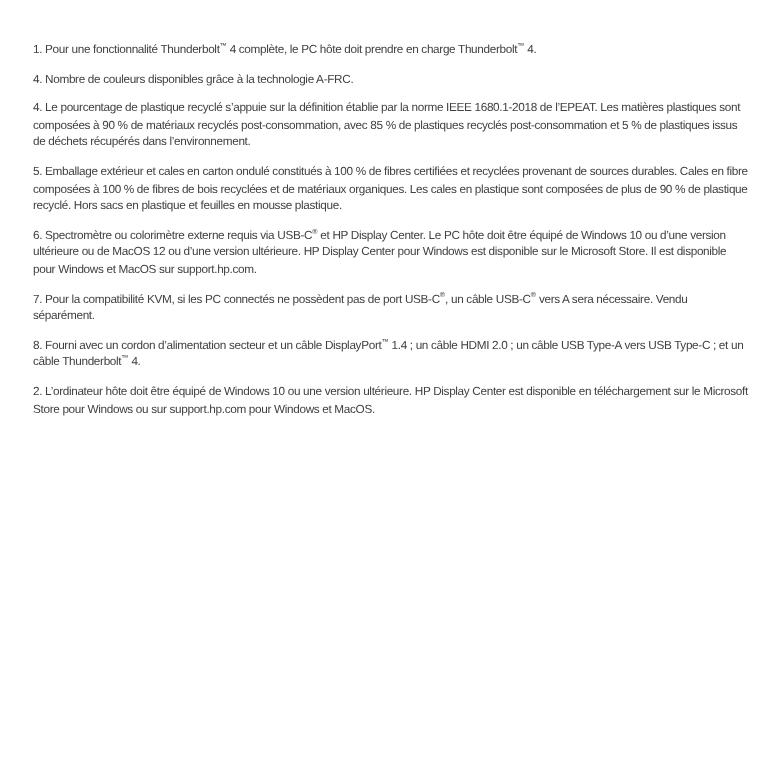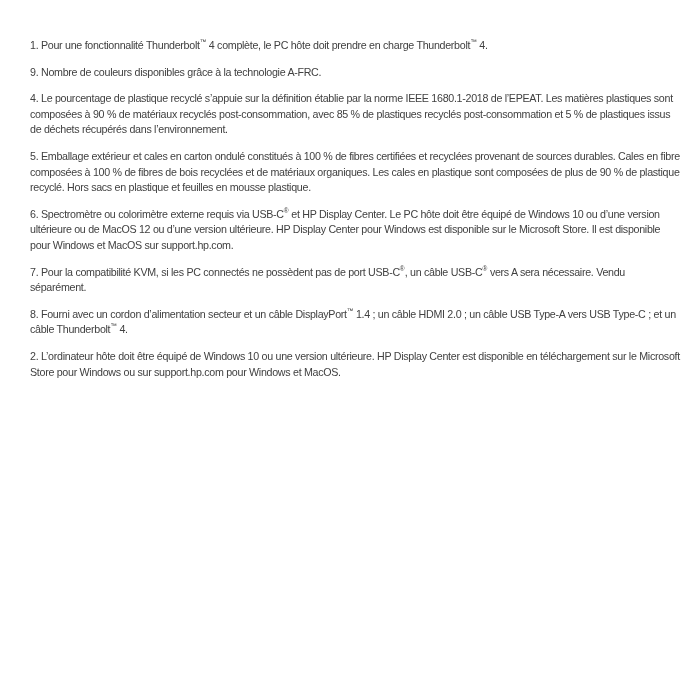--- a/index.html
+++ b/index.html
@@ -33,20 +33,20 @@
     line-height: 0;
     letter-spacing: 0;
     vertical-align: super;
   }
 </style>
 </head>
 <body>
 
 <div class="footnotes">
   <p>1. Pour une fonctionnalité Thunderbolt<sup>™</sup> 4 complète, le PC hôte doit prendre en charge Thunderbolt<sup>™</sup> 4.</p>
-  <p>9. Nombre de couleurs disponibles grâce à la technologie A-FRC.</p>
+  <p>4. Nombre de couleurs disponibles grâce à la technologie A-FRC.</p>
   <p>4. Le pourcentage de plastique recyclé s’appuie sur la définition établie par la norme IEEE 1680.1-2018 de l’EPEAT. Les matières plastiques sont composées à 90 % de matériaux recyclés post-consommation, avec 85 % de plastiques recyclés post-consommation et 5 % de plastiques issus de déchets récupérés dans l’environnement.</p>
   <p>5. Emballage extérieur et cales en carton ondulé constitués à 100 % de fibres certifiées et recyclées provenant de sources durables. Cales en fibre composées à 100 % de fibres de bois recyclées et de matériaux organiques. Les cales en plastique sont composées de plus de 90 % de plastique recyclé. Hors sacs en plastique et feuilles en mousse plastique.</p>
   <p>6. Spectromètre ou colorimètre externe requis via USB-C<sup>®</sup> et HP Display Center. Le PC hôte doit être équipé de Windows 10 ou d’une version ultérieure ou de MacOS 12 ou d’une version ultérieure. HP Display Center pour Windows est disponible sur le Microsoft Store. Il est disponible pour Windows et MacOS sur support.hp.com.</p>
   <p>7. Pour la compatibilité KVM, si les PC connectés ne possèdent pas de port USB-C<sup>®</sup>, un câble USB-C<sup>®</sup> vers A sera nécessaire. Vendu séparément.</p>
   <p>8. Fourni avec un cordon d’alimentation secteur et un câble DisplayPort<sup>™</sup> 1.4 ; un câble HDMI 2.0 ; un câble USB Type-A vers USB Type-C ; et un câble Thunderbolt<sup>™</sup> 4.</p>
   <p>2. L’ordinateur hôte doit être équipé de Windows 10 ou une version ultérieure. HP Display Center est disponible en téléchargement sur le Microsoft Store pour Windows ou sur support.hp.com pour Windows et MacOS.</p>
 </div>
 
 </body></html>

